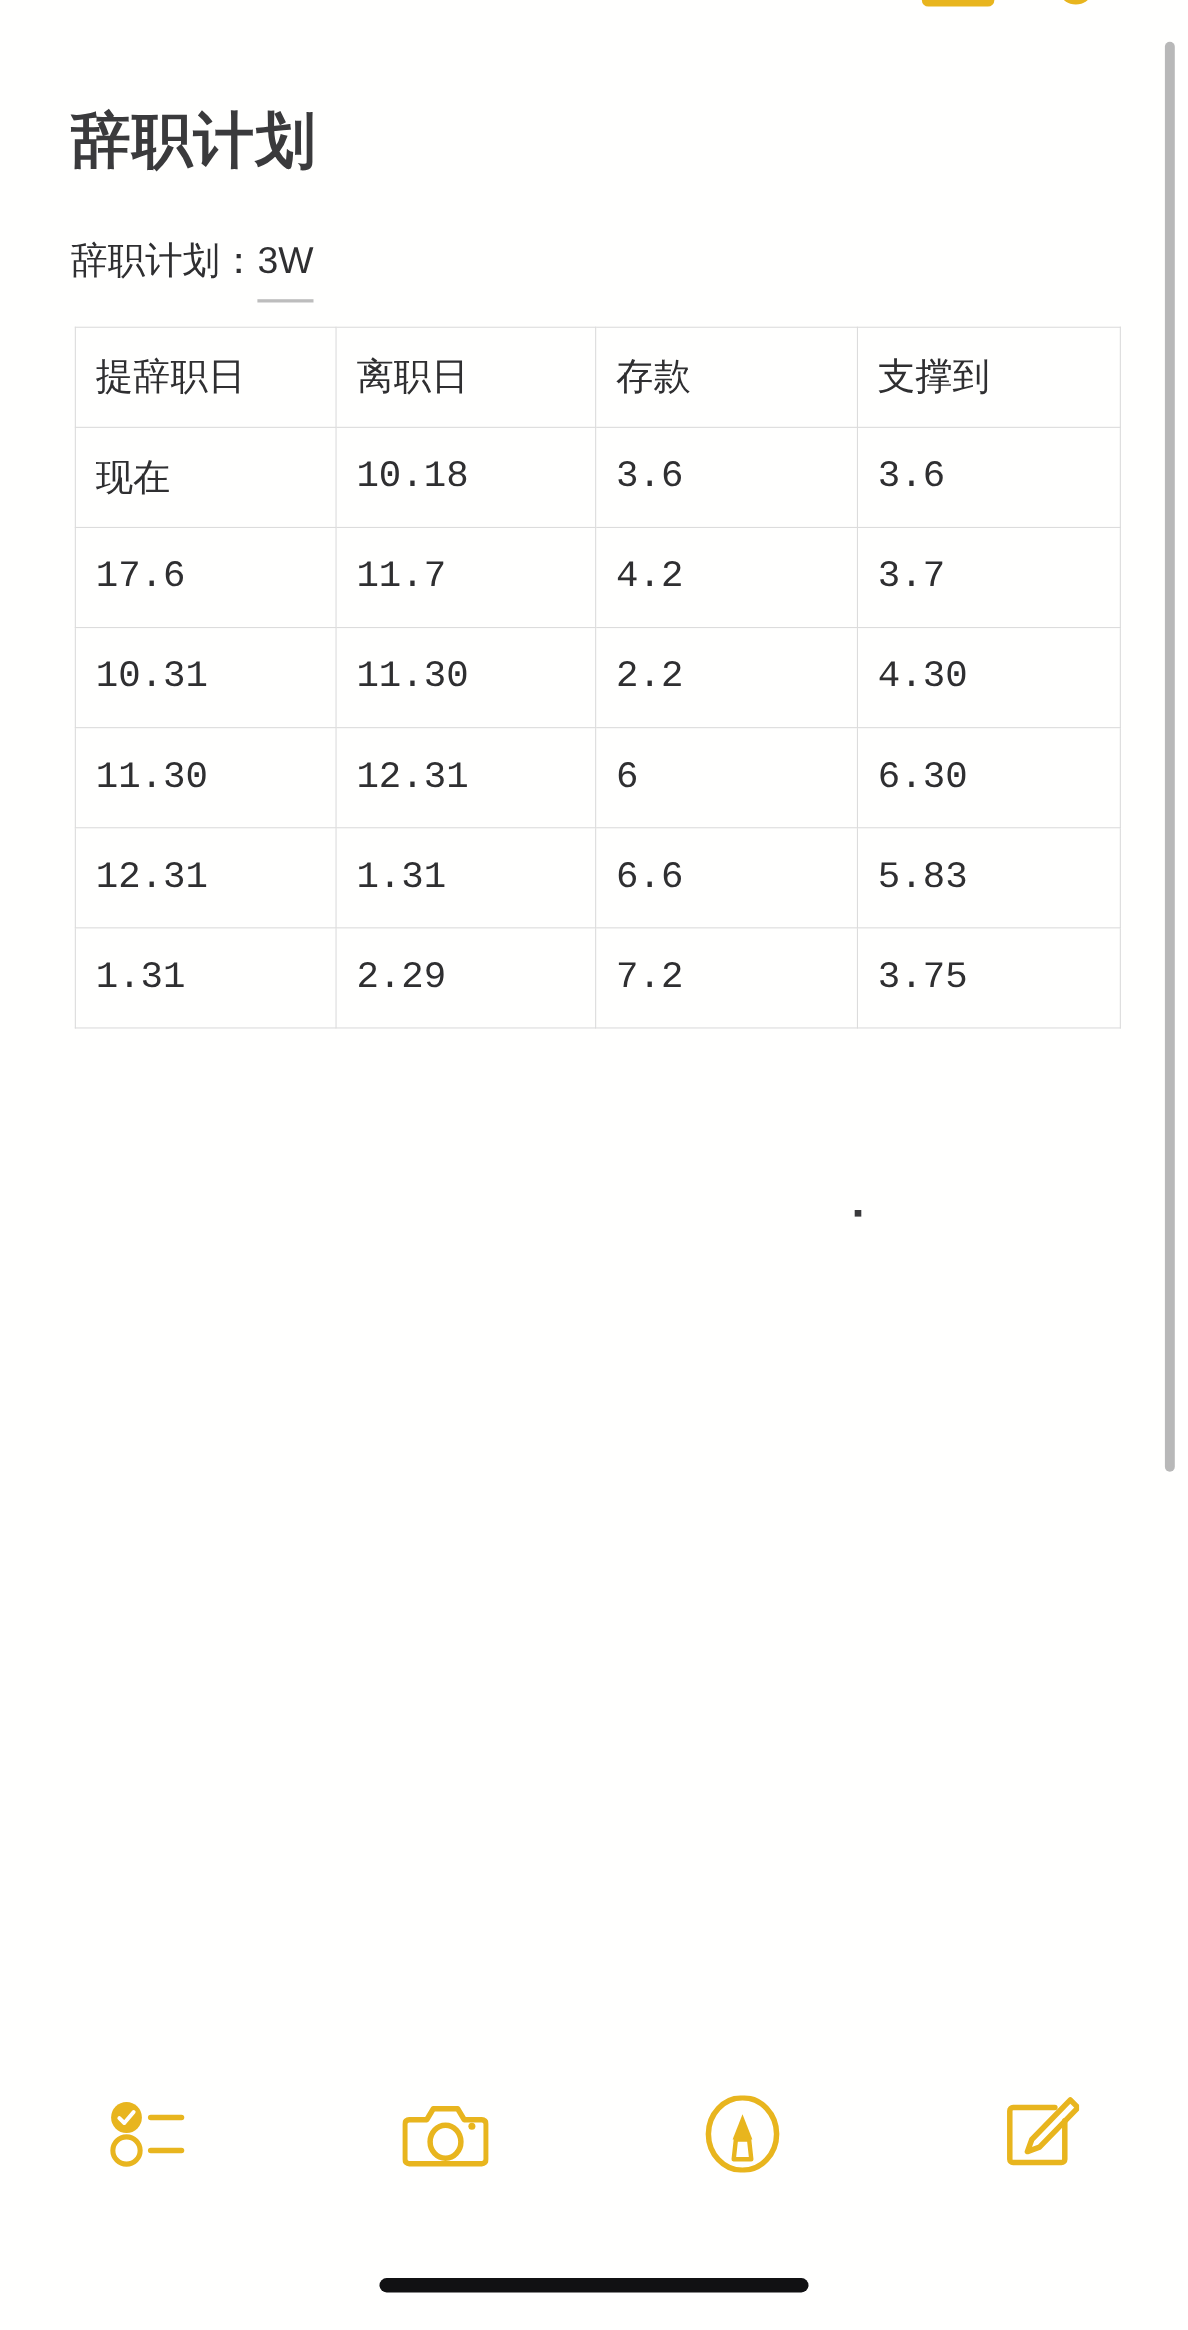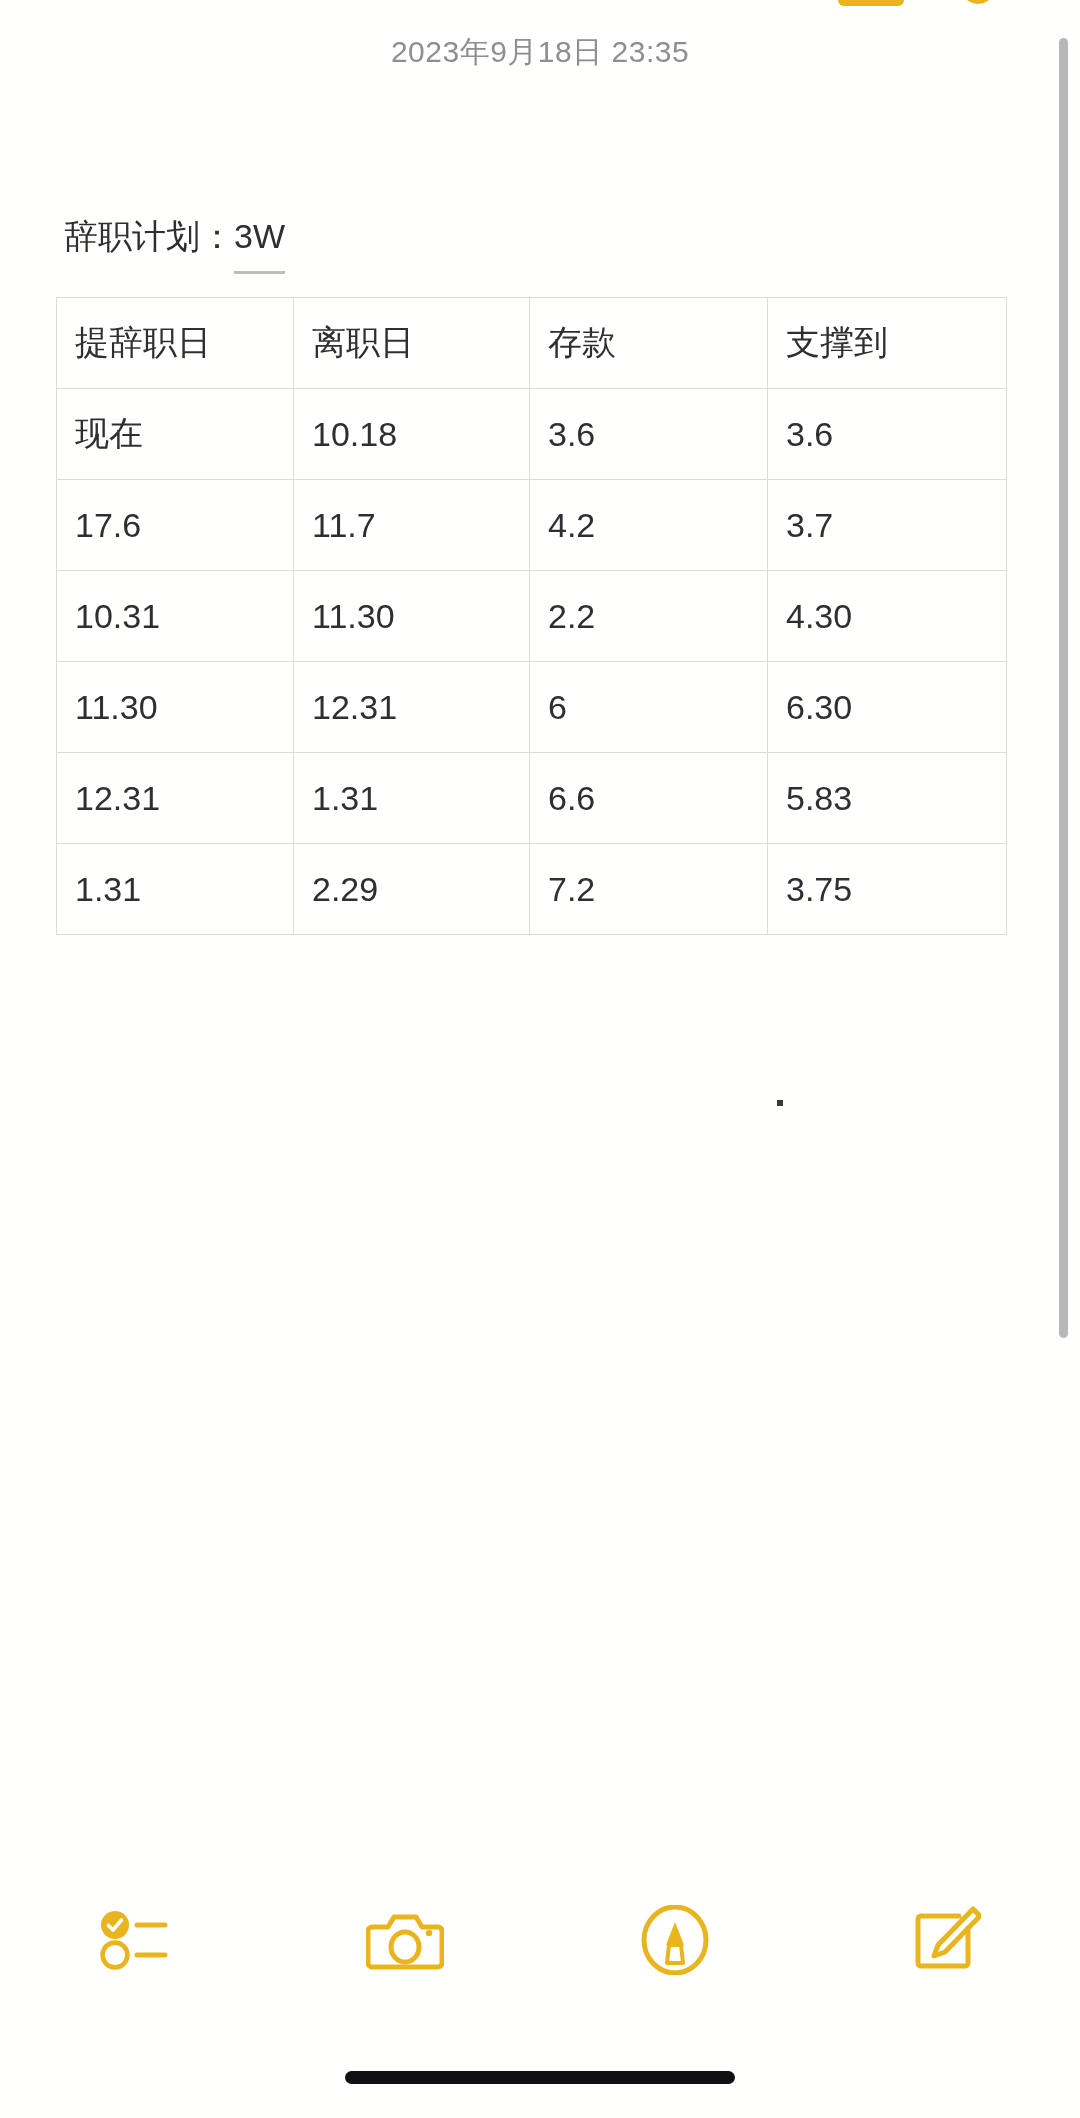--- a/index.html
+++ b/index.html
@@ -45,24 +45,25 @@
     font-size:34px; color:#2f2f31;
     white-space:nowrap;
   }
   #savings-value {
     border-bottom:3px solid #bdbdbd;
     padding-bottom:16px;
   }
 
   
   #plan-table {
-    position:absolute; left:56px; top:297px;
+    position:absolute; left:68px; top:297px;
     width:950px;
     border-collapse:collapse;
     table-layout:fixed;
+    font-family:Liberation Mono, monospace;
   }
   #plan-table td, #plan-table th {
     border:1px solid #dcdcdc;
     padding:0 18px;
     height:91px;
     text-align:left;
     vertical-align:middle;
     font-size:34px;
     font-weight:normal;
     color:#2f2f31;
@@ -108,22 +109,22 @@
   }
 </style>
 </head>
 <body>
 
 <div id="screen">
 
   <div class="navchip" id="navchip-left"></div>
   <div class="navchip" id="navchip-right"></div>
 
-  <div id="date-line">2023年9月18日 23:35</div>
-
+
+  <div id="note-title">辞职计划</div>
 
   <div id="savings-line"><span>辞职计划：</span><span id="savings-value">3W</span></div>
 
   <table id="plan-table">
     <colgroup>
       <col class="c1">
         <col class="c2">
         <col class="c3">
         <col class="c4">
     </colgroup>

